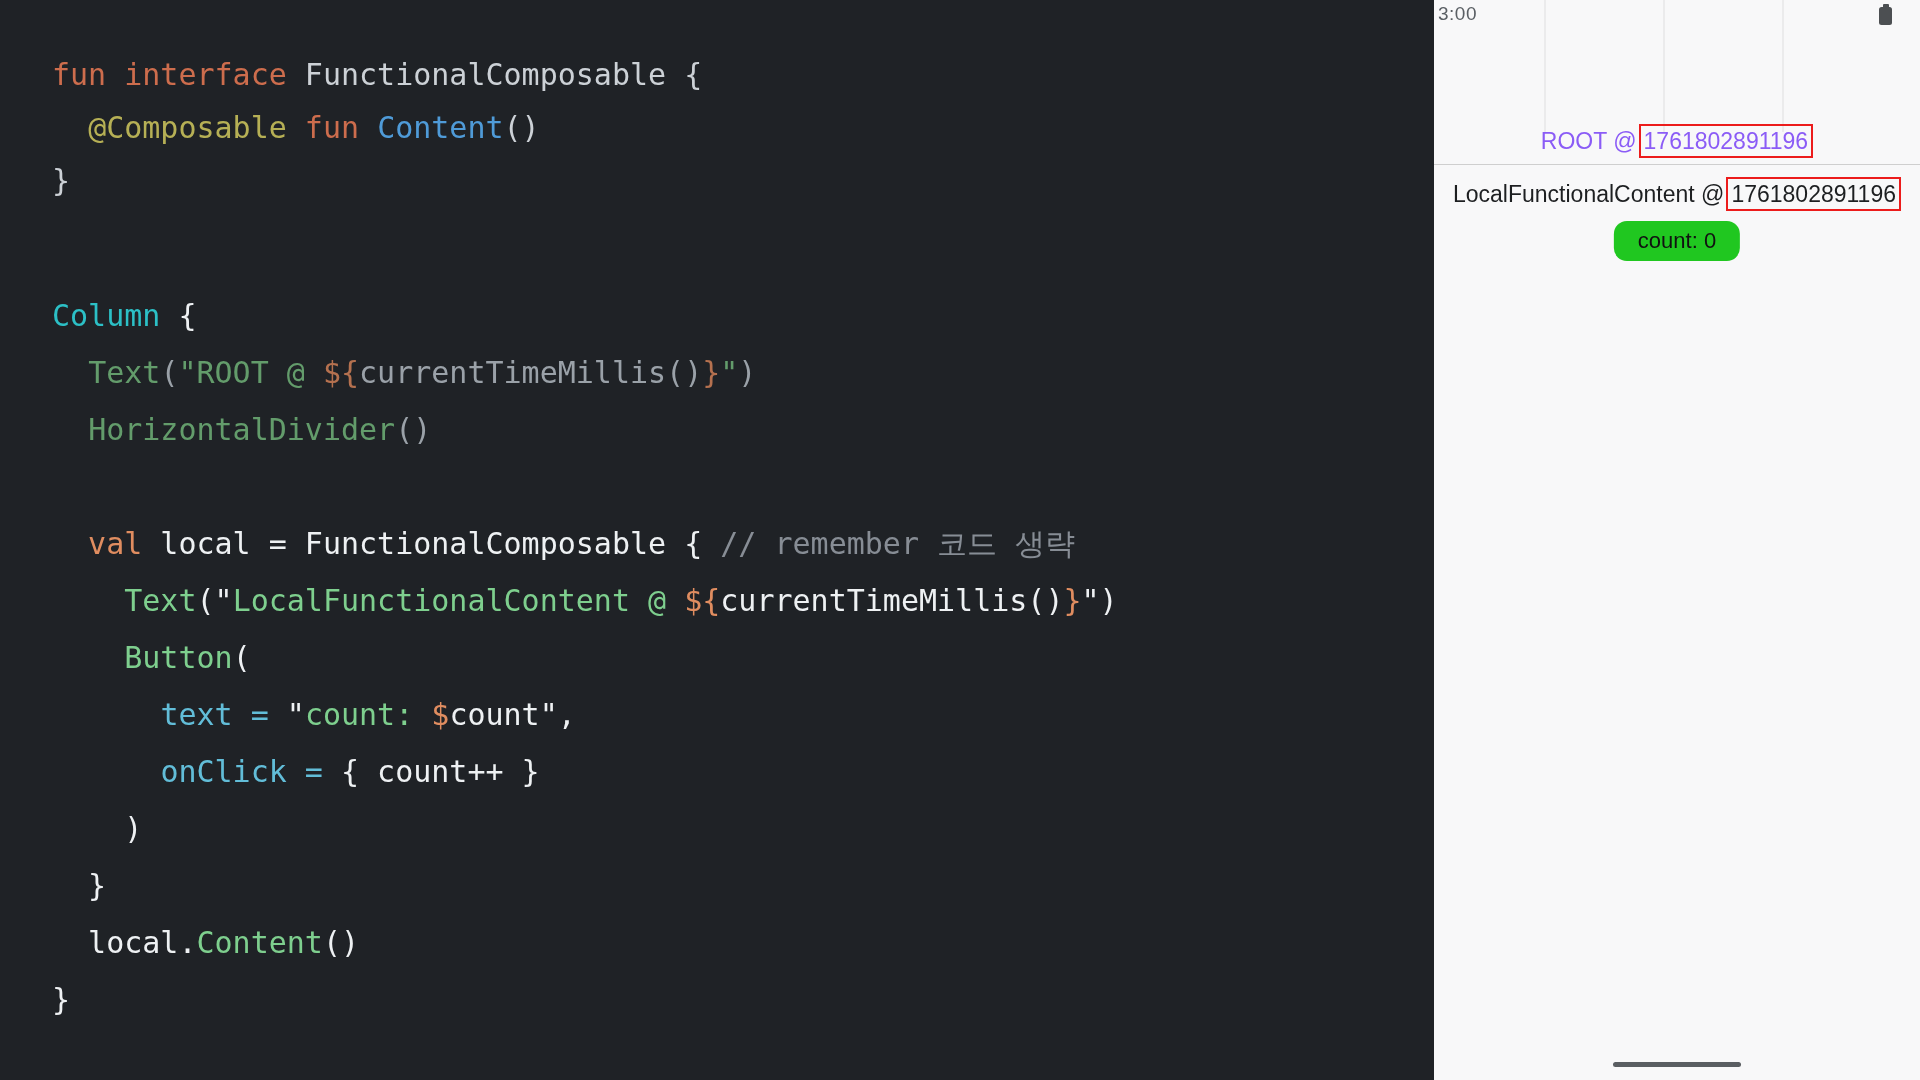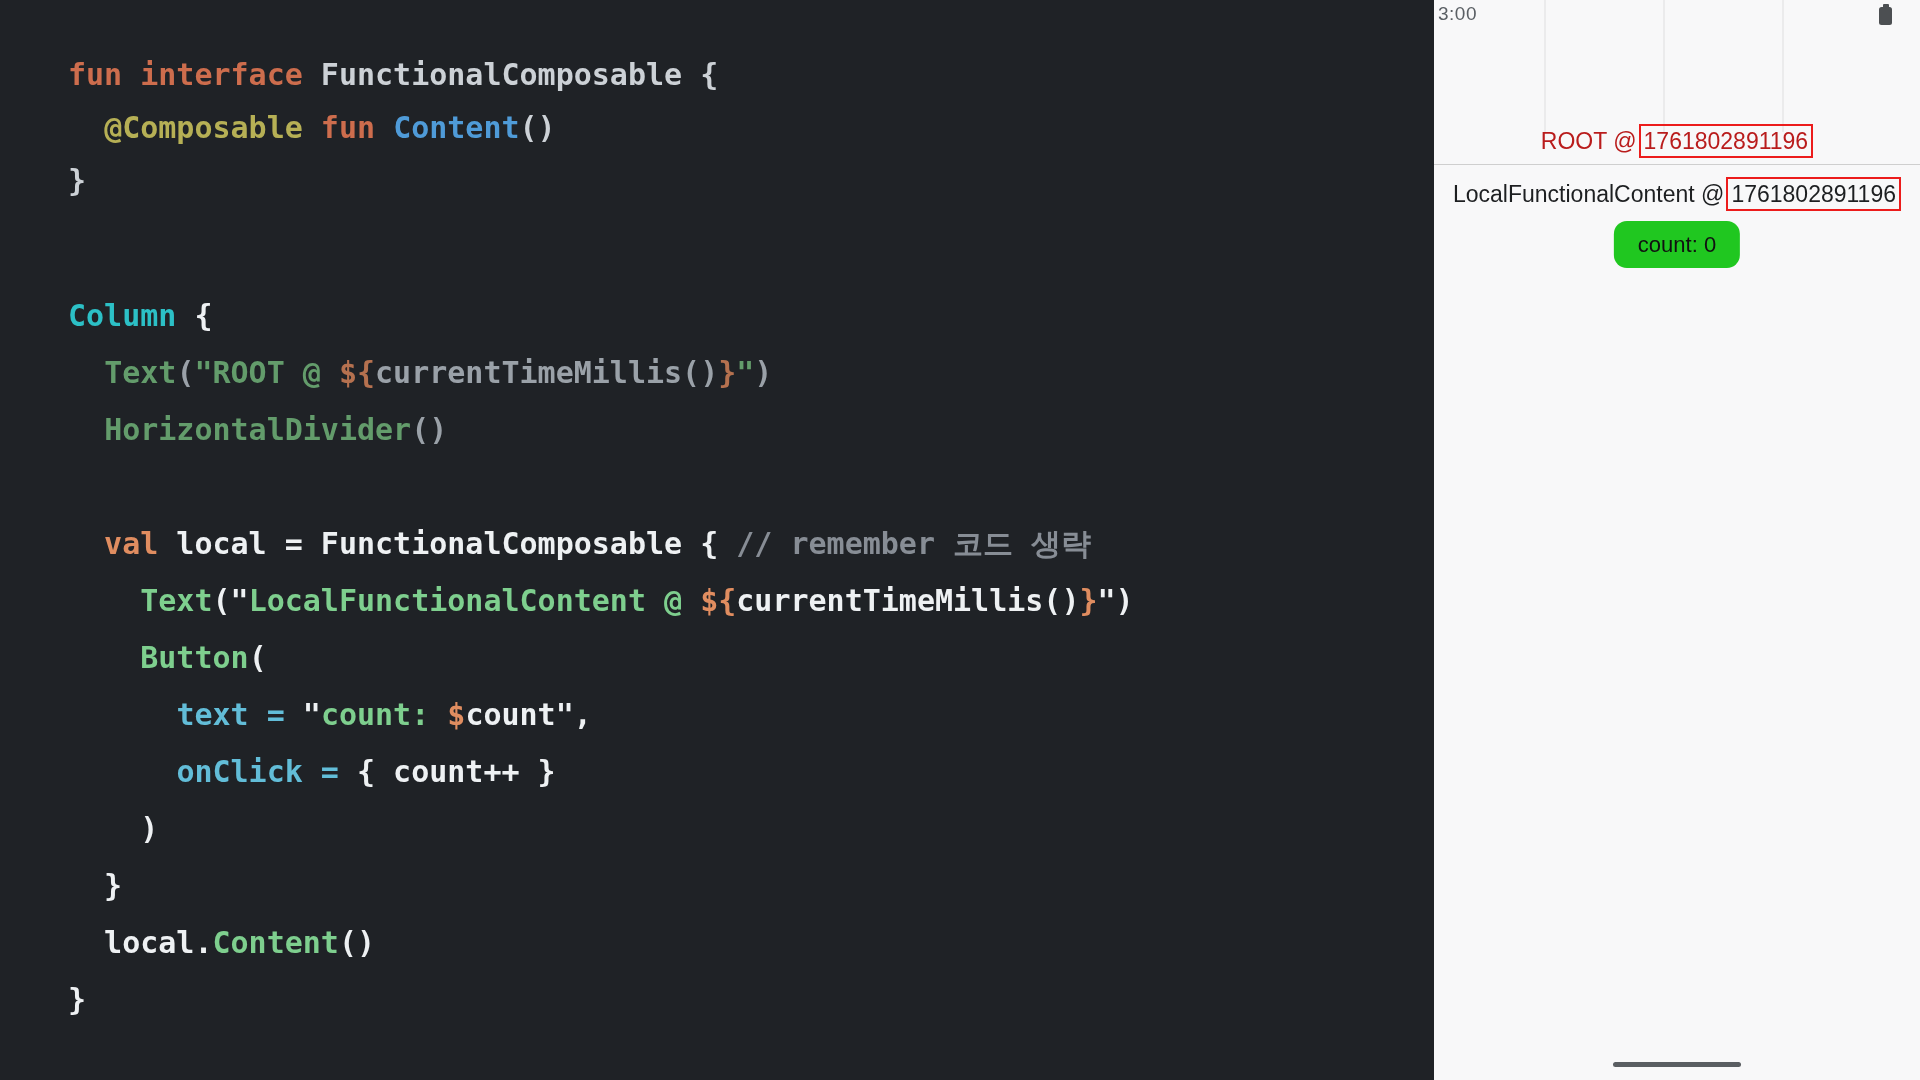--- a/index.html
+++ b/index.html
@@ -1,44 +1,44 @@
 <!DOCTYPE html>
 <html><head>
 <meta charset="utf-8">
 <style>
   html,body{margin:0;padding:0;background:#000;}
   #screen{position:relative;width:1920px;height:1080px;overflow:hidden;
           font-family:"Liberation Sans",sans-serif;}
 
   
   #code-panel{position:absolute;left:0;top:0;width:1434px;height:1080px;}
-  .code-block{position:absolute;left:68px;white-space:pre;
+  .code-block{position:absolute;left:52px;white-space:pre;
               font-family:"DejaVu Sans Mono","DejaVu Sans",monospace;
-              font-size:30px;font-weight:bold;}
+              font-size:30px;}
   .code-line{height:inherit;}
 
   
   #device-panel{position:absolute;left:1434px;top:0;width:486px;height:1080px;}
   #statusbar{position:absolute;left:0;top:0;width:100%;height:28px;}
   #status-time{position:absolute;left:4px;top:3px;font-size:19px;letter-spacing:.5px;}
   #battery-icon{position:absolute;right:28px;top:7px;width:13px;height:18px;
                 border-radius:2.5px;}
   #battery-icon:before{content:"";position:absolute;left:3.5px;top:-3px;width:6px;height:3px;
                 border-radius:1px 1px 0 0;background:inherit;}
   .faint-stripe{position:absolute;top:0;width:2px;height:132px;}
 
   #root-row{position:absolute;left:0;top:122px;width:100%;height:38px;
             display:flex;align-items:center;justify-content:center;font-size:23px;}
   #device-divider{position:absolute;left:0;top:164px;width:100%;height:1px;}
   #local-row{position:absolute;left:0;top:175px;width:100%;height:38px;
              display:flex;align-items:center;justify-content:center;font-size:23px;}
   .ts-box{display:inline-block;border:2px solid;padding:0 3px;margin-left:2px;line-height:30px;}
 
   #count-button{position:absolute;left:50%;transform:translateX(-50%);top:221px;
-                height:47px;padding:0 24px;border:none;border-radius:13px;
+                height:40px;padding:0 24px;border:none;border-radius:13px;
                 font-size:22px;font-family:"Liberation Sans",sans-serif;cursor:pointer;
                 display:flex;align-items:center;justify-content:center;}
   #gesture-bar{position:absolute;left:50%;transform:translateX(-50%);top:1062px;
                width:128px;height:5px;border-radius:3px;}
 </style>
 </head>
 <body>
 
 <div id="screen">
 
@@ -50,21 +50,21 @@
   <div id="device-panel" style="background: rgb(248, 248, 249);">
 
     <div id="statusbar">
       <span id="status-time" style="color: rgb(90, 95, 100);">3:00</span>
       <span id="battery-icon" style="background: rgb(76, 79, 82);"></span>
     <div class="faint-stripe" style="left: 110px; background: rgb(235, 235, 236);"></div>
         <div class="faint-stripe" style="left: 229px; background: rgb(235, 235, 236);"></div>
         <div class="faint-stripe" style="left: 348px; background: rgb(235, 235, 236);"></div>
       </div>
 
-    <div id="root-row" style="color: #b91c1c;">
+    <div id="root-row" style="color: #8b5cf6;">
       <span>ROOT @ </span>
         <span class="ts-box" style="border-color: rgb(236, 28, 28);">1761802891196</span>
     </div>
 
     <div id="device-divider" style="background: rgb(207, 207, 207);"></div>
 
     <div id="local-row" style="color: rgb(29, 31, 33);">
       <span>LocalFunctionalContent @ </span>
         <span class="ts-box" style="border-color: rgb(236, 28, 28);">1761802891196</span>
     </div>

